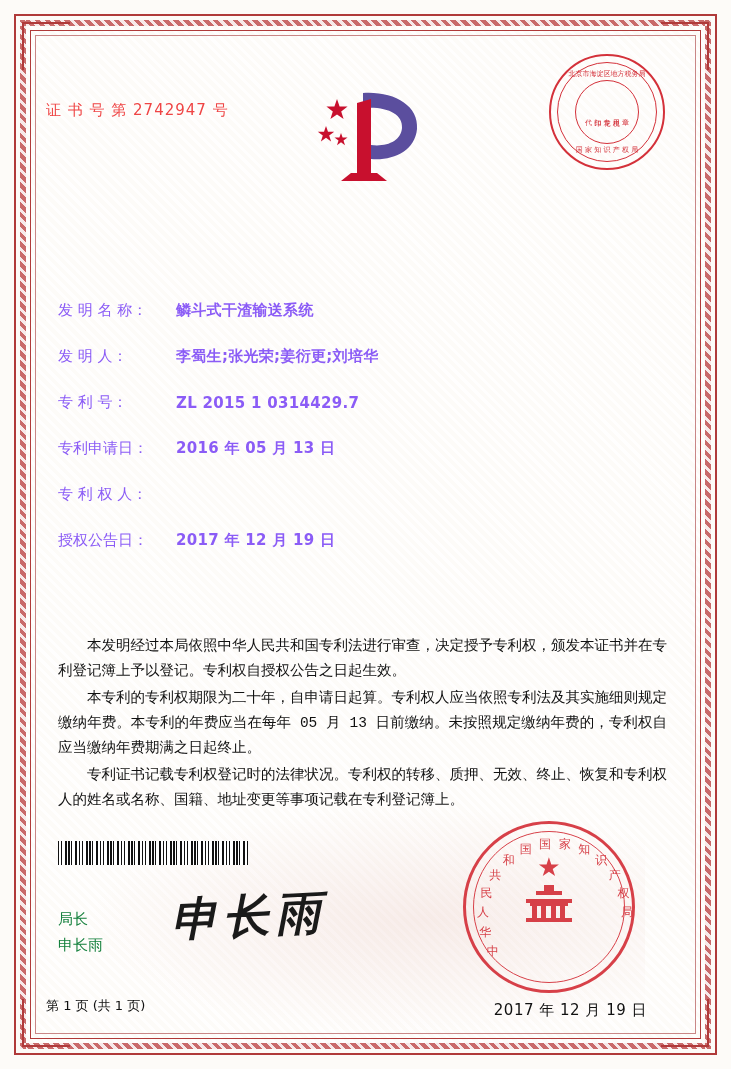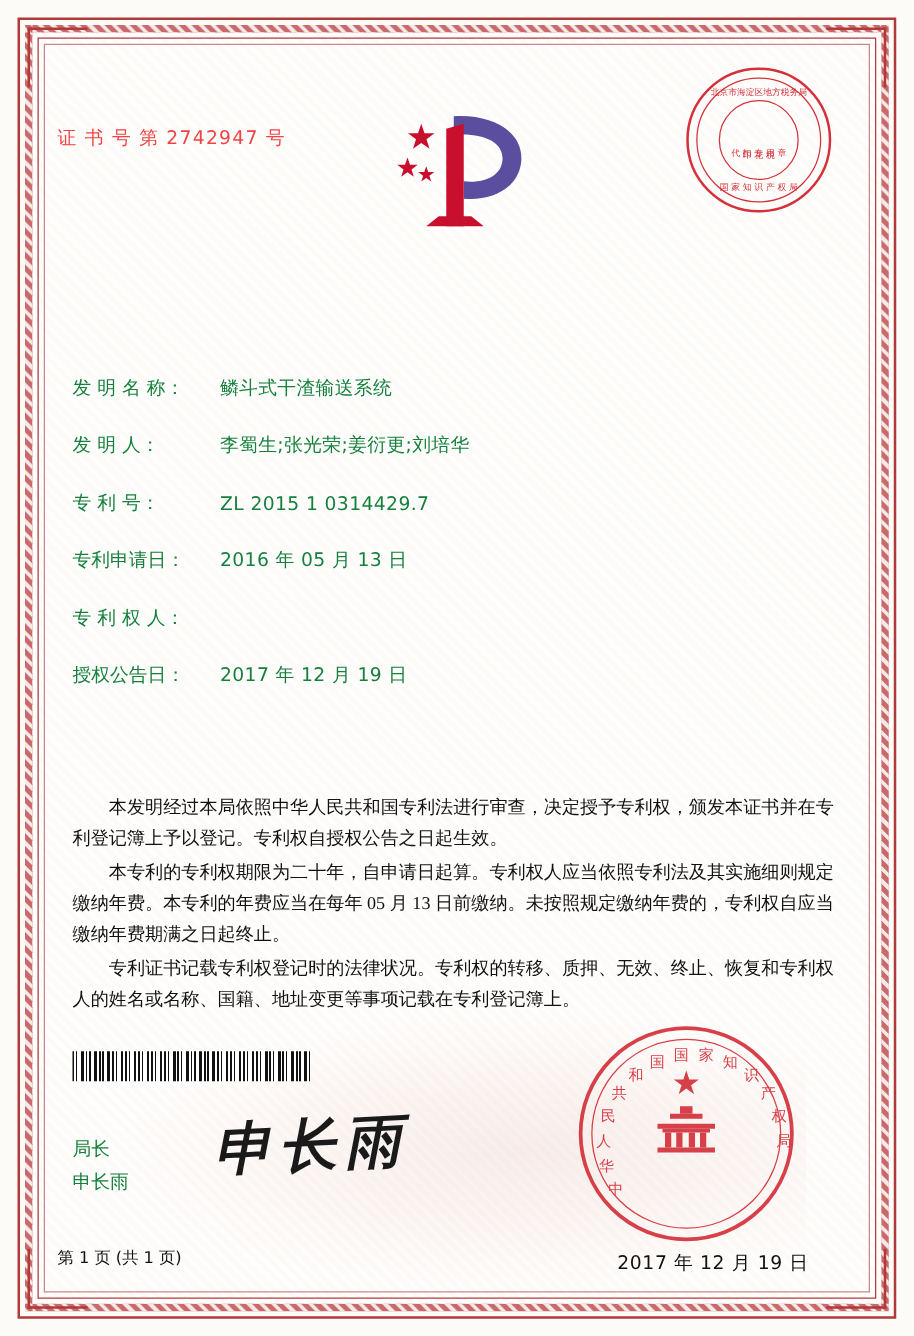--- a/index.html
+++ b/index.html
@@ -158,41 +158,42 @@
     position: absolute;
     left: 12px;
     top: 255px;
     right: 12px;
   }
   .field-row {
     display: flex;
     align-items: center;
     margin-bottom: 27px;
     font-size: 15px;
-    color: #15803d;
+    color: #8b5cf6;
   }
   .field-label {
     width: 118px;
     flex: none;
     letter-spacing: 0px;
     white-space: nowrap;
   }
   .field-value {
     letter-spacing: 0.3px;
+    font-weight: bold;
   }
 
   .paragraphs {
     position: absolute;
     left: 12px;
     right: 18px;
     top: 588px;
     font-size: 14.5px;
     line-height: 25px;
     color: #111;
-    font-family: Liberation Serif, serif;
+    font-family: Liberation Mono, monospace;
     text-align: justify;
   }
   .paragraphs p {
     margin: 0 0 2px 0;
     text-indent: 29px;
   }
 
   .barcode {
     position: absolute;
     left: 12px;

